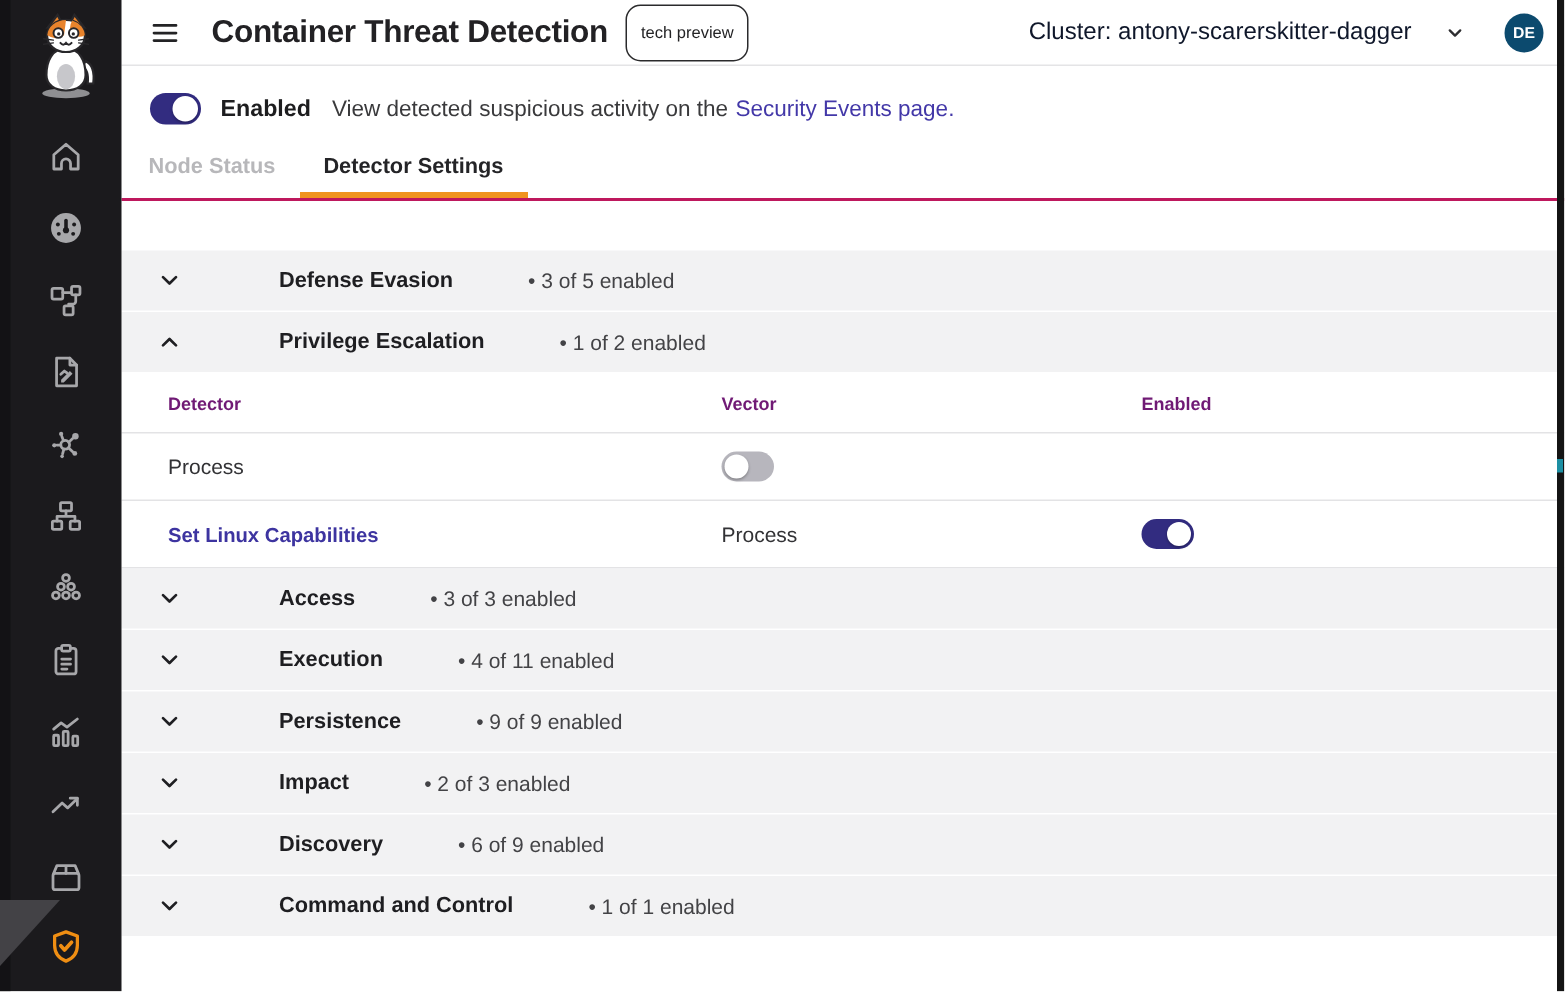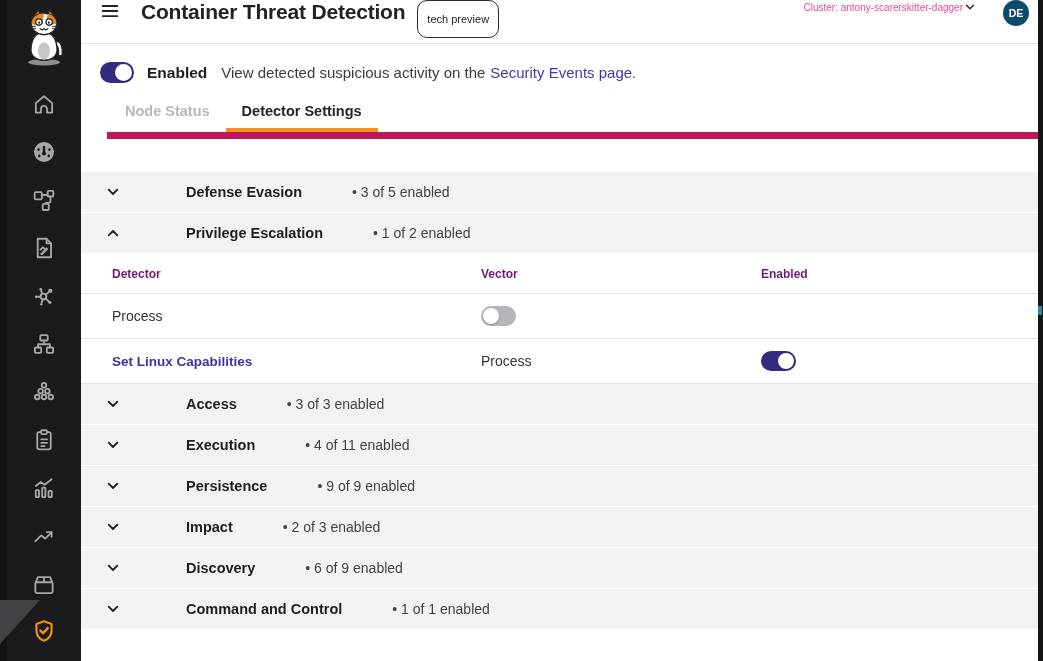--- a/index.html
+++ b/index.html
@@ -12,44 +12,44 @@
   .edge-strip { position:absolute; left:0; top:0; bottom:0; width:7px; background:#131215; }
   .logo-wrap { position:absolute; top:6px; left:7px; right:0; display:flex; justify-content:center; }
   .nav-item { position:absolute; left:7px; width:74px; height:48px; display:flex; align-items:center; justify-content:center; color:#a7a7aa; cursor:pointer; }
   .nav-item svg { width:26px; height:26px; stroke:currentColor; fill:none; stroke-width:1.7; stroke-linecap:round; stroke-linejoin:round; }
   .nav-item.active { color:#ef8e13; }
   .wedge { position:absolute; left:0; top:600px; width:40px; height:44px; background:#434246; clip-path:polygon(0 0,100% 0,0 100%); }
 
   
   .main { position:absolute; left:81px; top:0; right:0; bottom:0; background:#fff; }
 
-  .topbar { height:44px; display:flex; align-items:flex-start; padding:0 14px 0 18px; border-bottom:1px solid #e4e4e6; background:#fff; }
+  .topbar { height:44px; display:flex; align-items:center; padding:0 14px 0 18px; border-bottom:1px solid #e4e4e6; background:#fff; }
   .hamburger { width:22px; height:22px; margin-right:20px; cursor:pointer; flex:none; }
   .hamburger svg { width:22px; height:22px; stroke:#232325; stroke-width:2; stroke-linecap:round; }
   .page-title { font-size:21px; font-weight:700; color:#222124; letter-spacing:-0.2px; white-space:nowrap; }
   .badge { margin-left:12px; font-size:11px; color:#232325; border:1px solid #2a2a2c; border-radius:10px; padding:12px 9px; white-space:nowrap; background:#fff; }
   .topbar-spacer { flex:1; }
-  .cluster-select { display:flex; align-items:center; gap:0; font-size:10px; color:#ec4899; cursor:pointer; margin-right:26px; white-space:nowrap; }
+  .cluster-select { display:flex; align-items:center; gap:22px; font-size:16px; color:#0f172a; cursor:pointer; margin-right:26px; white-space:nowrap; }
   .cluster-select svg { width:14px; height:14px; stroke:#2e2e31; stroke-width:2.2; fill:none; stroke-linecap:round; stroke-linejoin:round; }
   .avatar { width:26px; height:26px; border-radius:50%; background:#0c4a6e; color:#fff; font-size:10.5px; font-weight:700; display:flex; align-items:center; justify-content:center; cursor:pointer; flex:none; }
 
   .subheader { background:#fff; }
   .enable-row { display:flex; align-items:center; padding:18px 0 0 19px; }
   .switch { width:34px; height:21px; border-radius:11px; background:#b7b6bd; position:relative; cursor:pointer; flex:none; }
   .switch::after { content:''; position:absolute; top:2px; left:2px; width:17px; height:17px; border-radius:50%; background:#fff; box-shadow:0 1px 2px rgba(0,0,0,.3); transition:left .1s; }
   .switch.on { background:#322c80; }
   .switch.on::after { left:15px; }
   .switch.sm { width:35px; height:20px; }
   .switch.sm::after { width:16px; height:16px; }
   .switch.sm.on::after { left:17px; }
   .enable-label { font-size:15.5px; font-weight:700; color:#1d1d1f; margin:0 14px 0 13px; }
   .enable-desc { font-size:15px; color:#3a3a3c;text-align:right; }
   .enable-desc a { color:#4338a8; text-decoration:none; margin-left:5px; cursor:pointer; }
 
-  .tabs { display:flex; margin-top:18px; padding-left:2px; border-bottom:7px solid #be185d;margin-left:26px; }
+  .tabs { display:flex; margin-top:18px; padding-left:2px; border-bottom:2px solid #be185d; }
   .tab { padding:2px 16px 9px; font-size:14.5px; font-weight:700; color:#b7b7ba; border-bottom:4px solid transparent; cursor:pointer; white-space:nowrap; }
   .tab.active { color:#242427; border-bottom-color:#f0941f; }
 
   .accordion { margin-top:33px; }
   .acc-header { height:40px; margin-bottom:1px; background:#f2f2f3; display:flex; align-items:center; padding-left:24px; cursor:pointer;gap:43px; }
   .acc-chevron { width:16px; height:16px; flex:none; }
   .acc-chevron svg { width:16px; height:16px; stroke:#1f1f22; stroke-width:2.7; fill:none; stroke-linecap:round; stroke-linejoin:round; }
   .acc-name { margin-left:22px; font-size:14.5px; font-weight:700; color:#1e1e21; }
   .acc-count { margin-left:7px; font-size:14px; color:#434346; }
 

